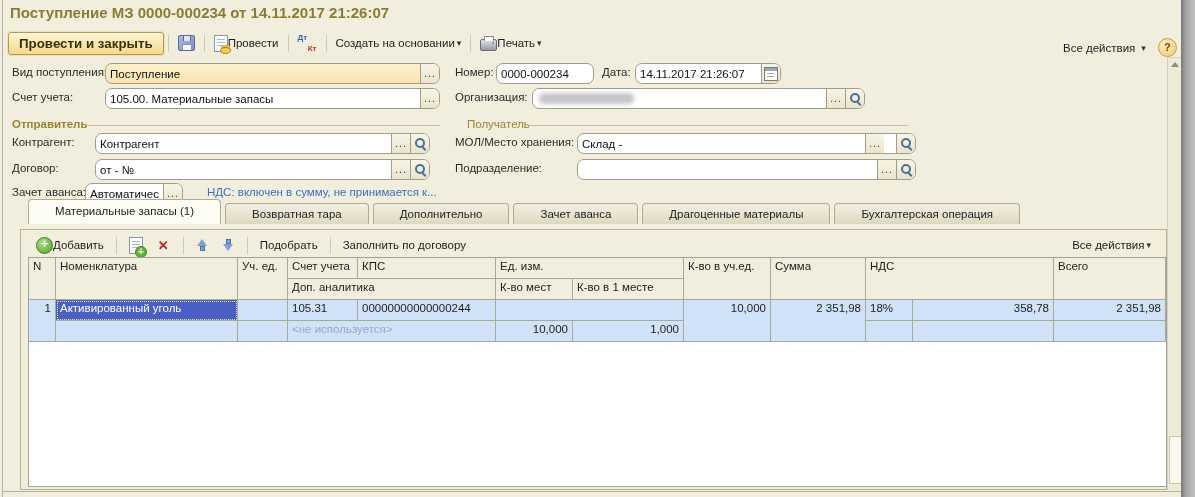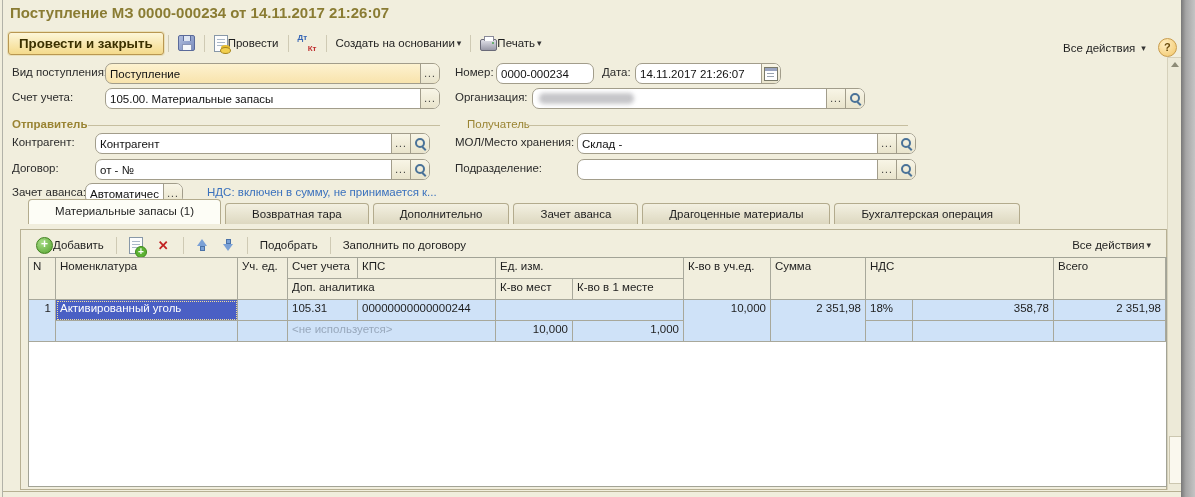--- a/index.html
+++ b/index.html
@@ -166,21 +166,21 @@
 
   <div class="lbl" style="left:12px;top:133px;">Контрагент:</div>
   <div class="fld" style="left:95px;top:133px;width:333px;">
     <input readonly="" value="Контрагент" style="">
     <span class="sq-btn">...</span>
     <span class="sq-btn">
         <span class="ic ic-mag"></span>
       </span>
   </div>
   <div class="lbl" style="left:455px;top:133px;">МОЛ/Место хранения:</div>
-  <div class="fld" style="left:577px;top:133px;width:337px;">
+  <div class="fld" style="left:577px;top:133px;width:337px;gap:12px;">
     <input readonly="" value="Склад -" style="">
     <span class="sq-btn">...</span>
     <span class="sq-btn">
         <span class="ic ic-mag"></span>
       </span>
   </div>
 
   <div class="lbl" style="left:12px;top:159px;">Договор:</div>
   <div class="fld" style="left:95px;top:159px;width:333px;">
     <input readonly="" value="от - №" style="">

